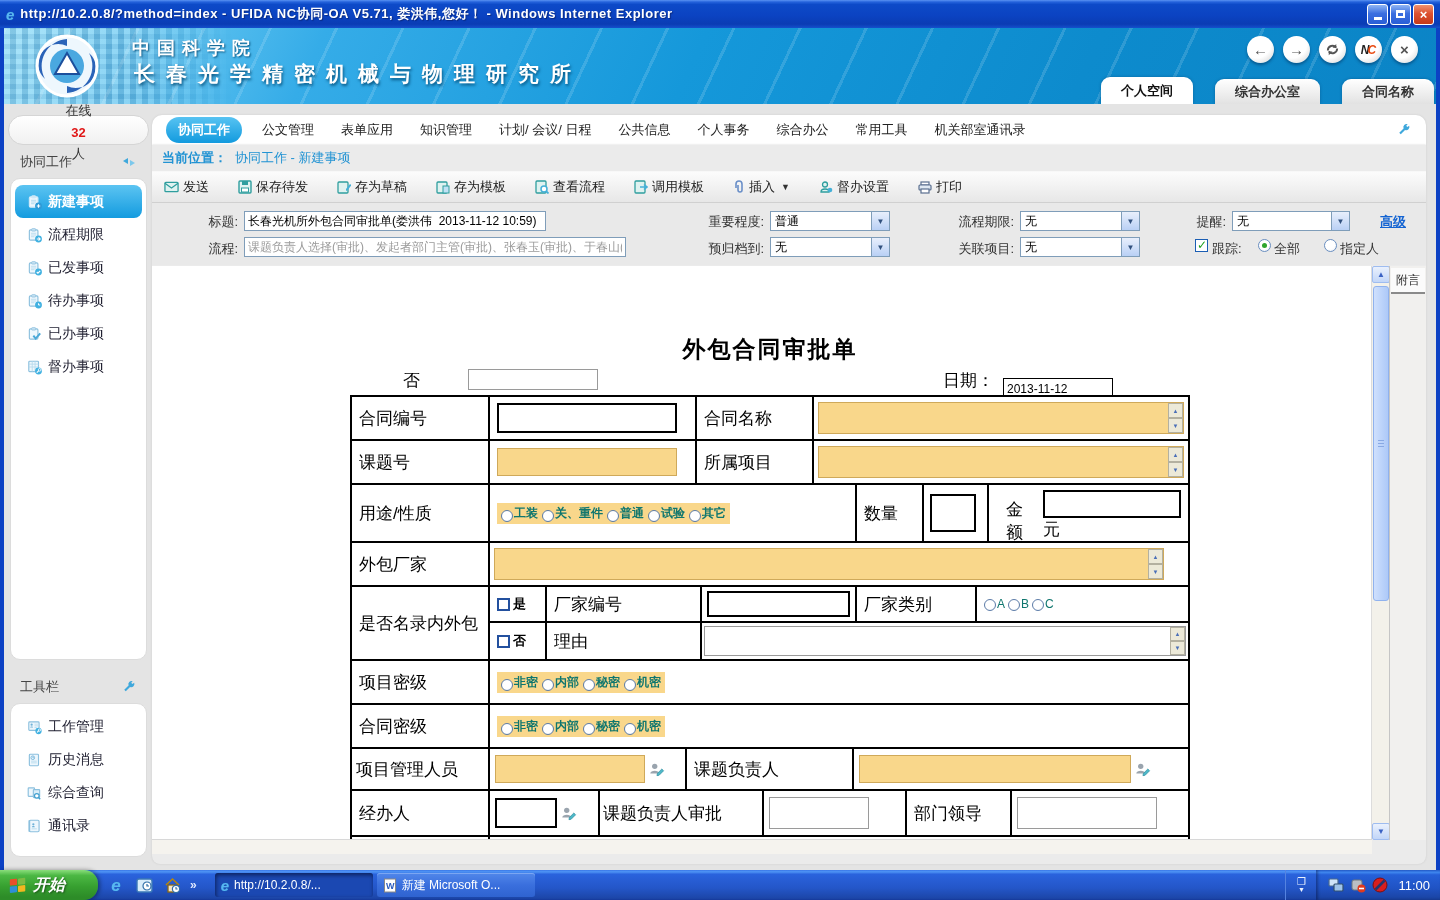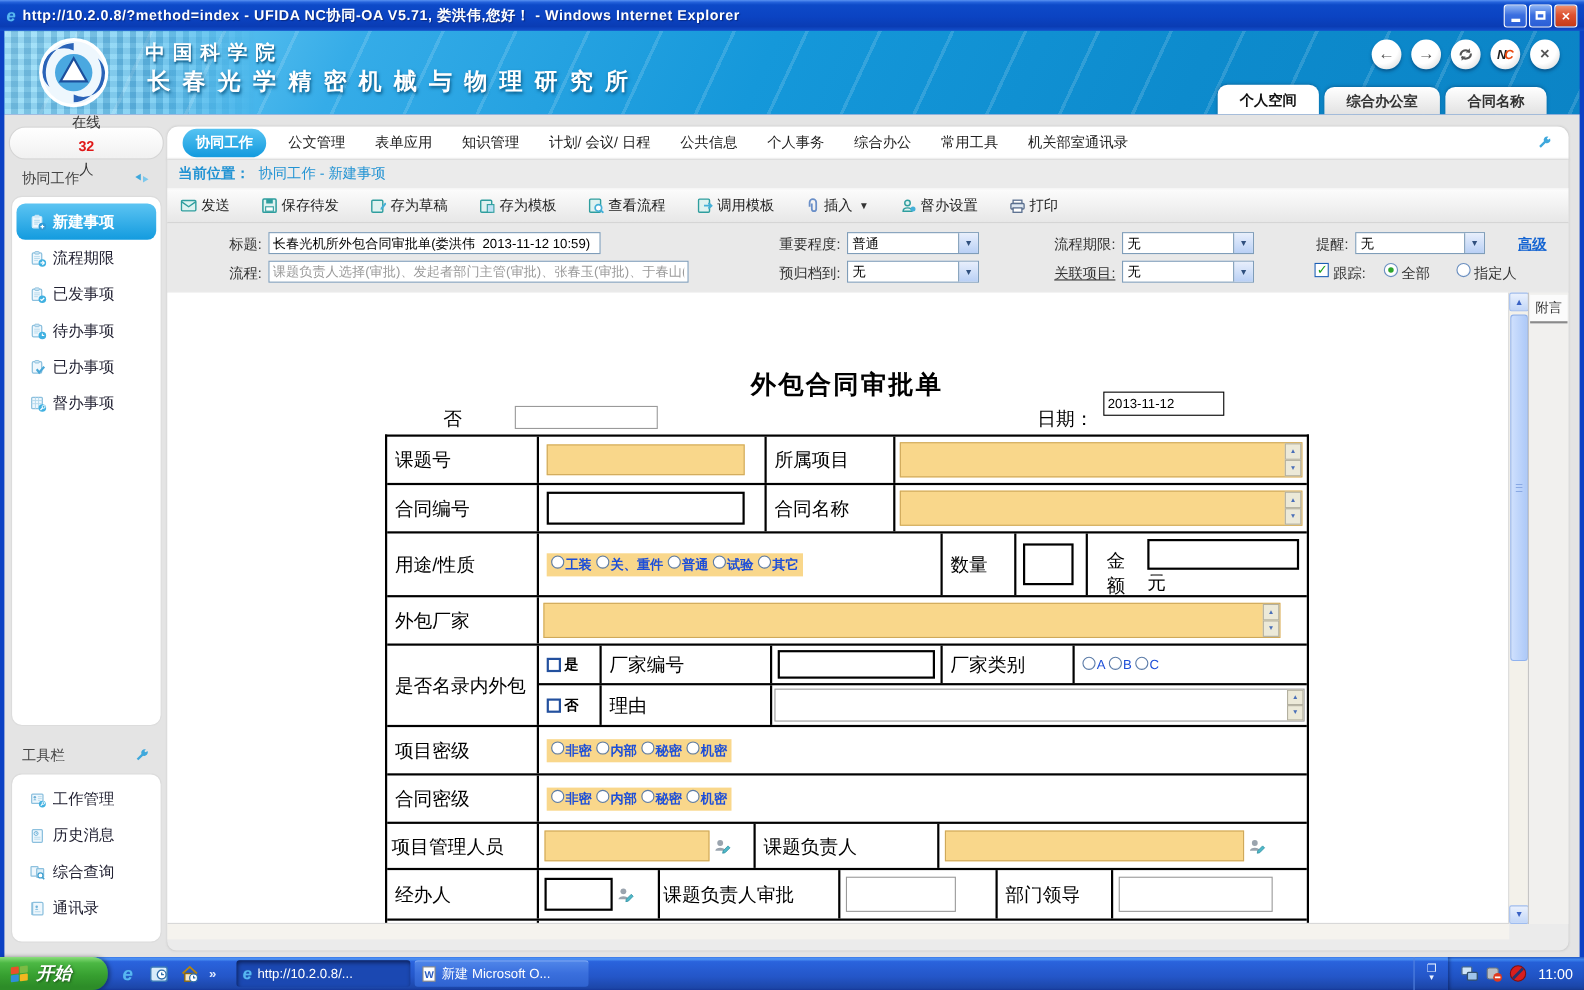--- a/index.html
+++ b/index.html
@@ -33,21 +33,21 @@
   .org1{position:absolute;left:128px;top:8px;color:#fff;font-size:18px;font-weight:bold;letter-spacing:7px;
     text-shadow:1px 1px 2px #06527e;text-align:right;}
   .org2{position:absolute;left:130px;top:32px;color:#fff;font-size:21px;font-weight:bold;letter-spacing:11px;
     text-shadow:1px 2px 3px #06527e;}
   .navcircles{position:absolute;right:18px;top:8px;display:flex;gap:9px;}
   .ncirc{width:27px;height:27px;border-radius:50%;background:radial-gradient(circle at 35% 28%,#ffffff 55%,#cfcfcf);
     box-shadow:0 2px 3px rgba(0,30,70,.45);display:flex;align-items:center;justify-content:center;
     color:#555;font-weight:bold;font-size:15px;cursor:pointer;}
   .ncirc .nc-n{color:#222;font-style:italic;font-size:12px;font-weight:bold;}
   .ncirc .nc-c{color:#e8480e;font-style:italic;font-size:12px;font-weight:bold;margin-left:-2px;}
-  .bannertabs{position:absolute;right:30px;bottom:0;display:flex;gap:5px;align-items:flex-end;}
+  .bannertabs{position:absolute;right:2px;bottom:0;display:flex;gap:22px;align-items:flex-end;}
   .btab{height:25px;padding:0 20px;border-radius:9px 9px 0 0;display:flex;align-items:center;
     background:linear-gradient(#ffffff,#e2e2e2);color:#333;font-size:13px;font-weight:bold;cursor:pointer;
     box-shadow:0 0 3px rgba(0,40,80,.35);}
   .btab.active{background:#fff;color:#111;height:27px;}
 
   
   .page{position:absolute;left:4px;right:4px;top:104px;bottom:30px;background:#e4e4e4;overflow:hidden;}
 
   
   .menubar{position:absolute;left:148px;right:10px;top:11px;height:30px;background:#fff;
@@ -121,21 +121,21 @@
   .ota{background:#f9d78b;border:1px solid #cfa95a;box-sizing:border-box;flex:1;display:flex;align-items:stretch;}
   .wta{background:#fff;border:1px solid #9a9a9a;box-sizing:border-box;flex:1;display:flex;align-items:stretch;}
   .ota .fill,.wta .fill{flex:1;}
   .spin{width:15px;display:flex;flex-direction:column;}
   .spin span{flex:1;background:#ece9d8;border:1px solid #b3b0a0;font-size:6px;color:#4a6fb8;
     display:flex;align-items:center;justify-content:center;cursor:pointer;}
   .radgroup{background:#f9d78b;display:inline-flex;align-items:center;padding:2px 4px;gap:1px;}
   .frd{width:12px;height:12px;border:1px solid #5c7ca8;border-radius:50%;
     background:radial-gradient(circle at 40% 35%,#fff 60%,#dce5f0);display:inline-block;
     box-sizing:border-box;cursor:pointer;flex:none;margin-right:1px;}
-  .ropt{display:inline-flex;align-items:flex-start;font-size:12px;font-weight:bold;color:#1d4ed8;margin-right:3px;}
+  .ropt{display:inline-flex;align-items:flex-end;font-size:12px;font-weight:bold;color:#0f766e;margin-right:3px;}
   .fcb{width:13px;height:13px;border:2px solid #23509e;background:#fff;box-sizing:border-box;
     display:inline-block;cursor:pointer;flex:none;margin-right:3px;}
   .picker{width:17px;height:16px;margin-left:3px;cursor:pointer;flex:none;}
 
   
   .vscroll{position:absolute;right:36px;top:121px;bottom:24px;width:18px;background:#f3f1ea;
     border-left:1px solid #dcdcdc;}
   .varrow{position:absolute;left:0;width:18px;height:17px;background:linear-gradient(#eaf1fd,#c2d6f8);
     border:1px solid #9ebcf0;box-sizing:border-box;border-radius:2px;color:#3a62c4;font-size:8px;
     display:flex;align-items:center;justify-content:center;cursor:pointer;}
@@ -492,66 +492,66 @@
         </div>
         <span class="adv" style="left:1228px;top:10px;">高级</span>
 
         <span class="lab" style="left:8px;top:37px;width:78px;">流程:</span>
         <input style="left: 92px; top: 34px; width: 382px;" placeholder="课题负责人选择(审批)、发起者部门主管(审批)、张春玉(审批)、于春山(审">
         <span class="lab" style="left:540px;top:37px;width:72px;">预归档到:</span>
         <div class="xsel" style="left:618px;top:34px;width:120px;">
           <span class="txt">无</span>
             <span class="arr">▼</span>
         </div>
-        <span class="lab" style="left:790px;top:37px;width:72px;text-decoration:underline;">关联项目:</span>
+        <span class="lab" style="left:790px;top:37px;width:72px;">关联项目:</span>
         <div class="xsel" style="left:868px;top:34px;width:120px;">
           <span class="txt">无</span>
             <span class="arr">▼</span>
         </div>
         <span class="cb checked" style="left:1043px;top:36px;"></span>
         <span class="lab" style="left:1060px;top:37px;width:38px;text-align:left;">跟踪:</span>
         <span class="rd sel" style="left:1106px;top:36px;"></span>
         <span class="lab" style="left:1122px;top:37px;width:32px;text-align:left;">全部</span>
         <span class="rd" style="left:1172px;top:36px;"></span>
         <span class="lab" style="left:1188px;top:37px;width:48px;text-align:left;">指定人</span>
       </div>
 
       <div class="doc">
         <div class="dtitle">外包合同审批单</div>
 
         <span class="flab" style="left:251px;top:103px;">否</span>
         <input class="gi" style="position: absolute; left: 316px; top: 103px; width: 130px; height: 21px;">
         <span class="flab" style="left:791px;top:103px;">日期：</span>
-        <input class="bi" style="position: absolute; left: 851px; top: 90px; width: 110px; height: 22px; border-width: 1.5px;" value="2013-11-12">
+        <input class="bi" style="position: absolute; left: 851px; top: 112px; width: 110px; height: 22px; border-width: 1.5px;" value="2013-11-12">
 
         <div class="ftable">
 
           <div class="tr" style="height:42px;">
-            <div class="td" style="width:138px;">课题号</div>
+            <div class="td" style="width:138px;">合同编号</div>
             <div class="td" style="width:207px;">
-              <input class="oi" style="width: 180px; height: 28px;">
-            </div>
-            <div class="td" style="width:117px;">所属项目</div>
+              <input class="bi" style="width: 180px; height: 30px;">
+            </div>
+            <div class="td" style="width:117px;">合同名称</div>
             <div class="td last" style="flex:1;padding:4px;">
               <div class="ota" style="height:32px;">
                 <span class="fill"></span>
                 <span class="spin">
                     <span>▲</span>
                     <span>▼</span>
                   </span>
               </div>
             </div>
           </div>
 
           <div class="tr" style="height:42px;">
-            <div class="td" style="width:138px;">合同编号</div>
+            <div class="td" style="width:138px;">课题号</div>
             <div class="td" style="width:207px;">
-              <input class="bi" style="width: 180px; height: 30px;">
-            </div>
-            <div class="td" style="width:117px;">合同名称</div>
+              <input class="oi" style="width: 180px; height: 28px;">
+            </div>
+            <div class="td" style="width:117px;">所属项目</div>
             <div class="td last" style="flex:1;padding:4px;">
               <div class="ota" style="height:32px;">
                 <span class="fill"></span>
                 <span class="spin">
                     <span>▲</span>
                     <span>▼</span>
                   </span>
               </div>
             </div>
           </div>

